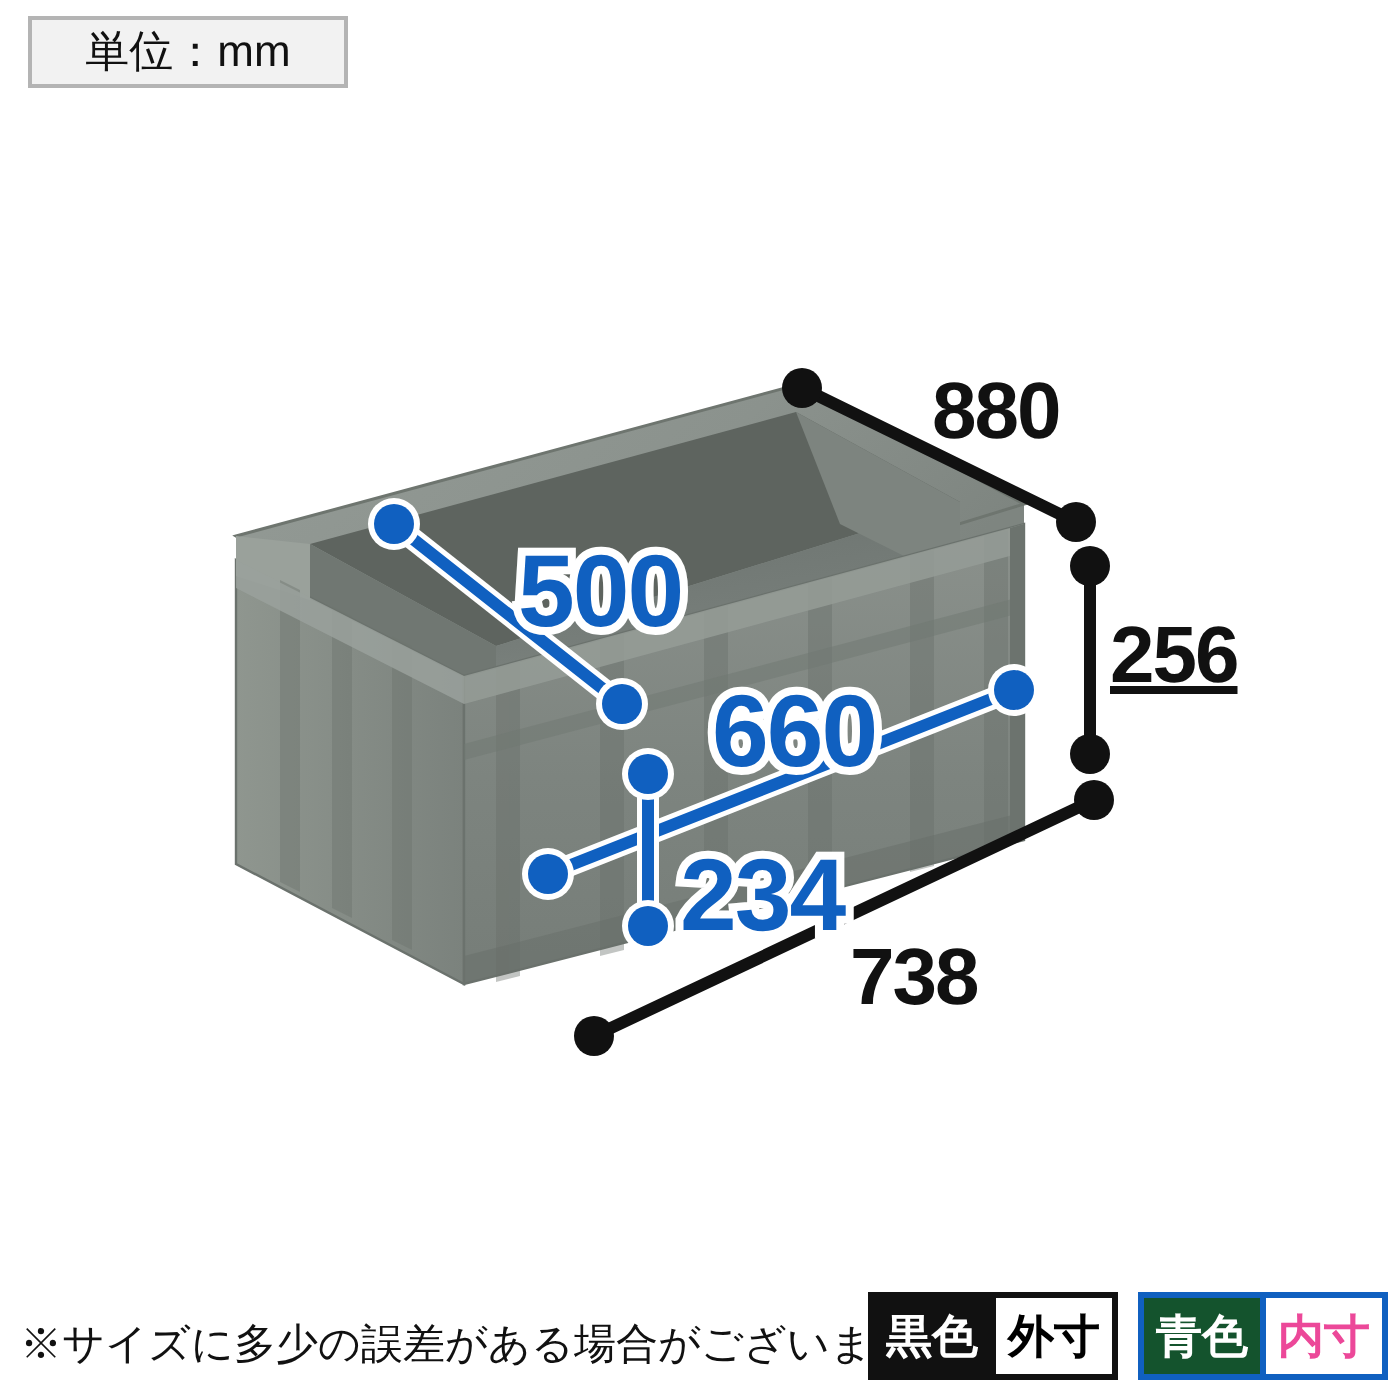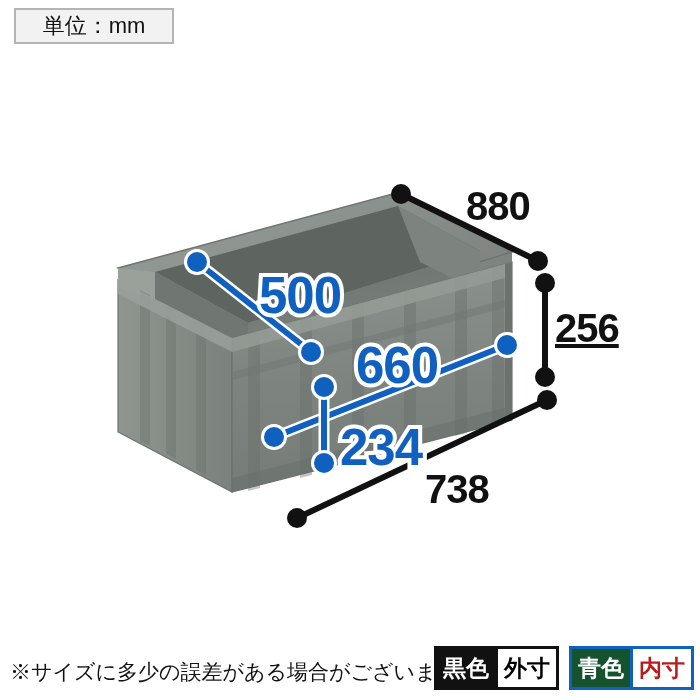--- a/index.html
+++ b/index.html
@@ -130,21 +130,21 @@
     padding: 0 6px;
     font-size: 23px;
     font-weight: bold;
     background: #ffffff;
     box-sizing: border-box;
     border: 3px solid;
   }
   .legend-group.outer .swatch { background: #111111; border: 3px solid #111111; border-right: none;}
   .legend-group.outer .value  { color: #000000; border-color: #111111; }
   .legend-group.inner .swatch { background: #14532d; border: 3px solid #1060c0; border-right: none; font-family: Liberation Mono, monospace;}
-  .legend-group.inner .value  { color: #b91c1c; border-color: #1060c0; }
+  .legend-group.inner .value  { color: #ec4899; border-color: #1060c0; }
 </style>
 </head>
 <body>
 
 <div id="page">
 
   <div class="unit-badge">
     <span>単位：mm</span>
   </div>
 

